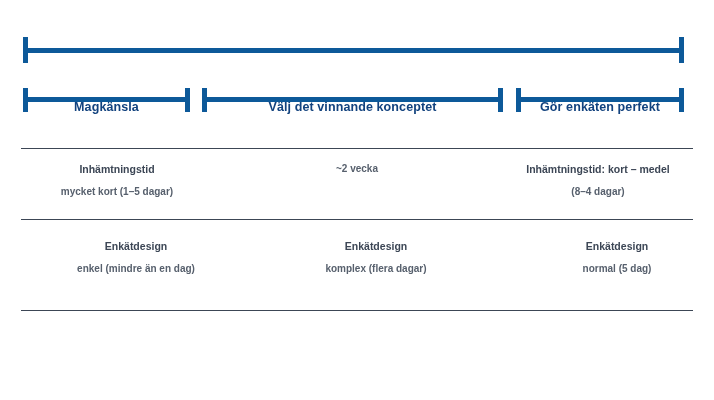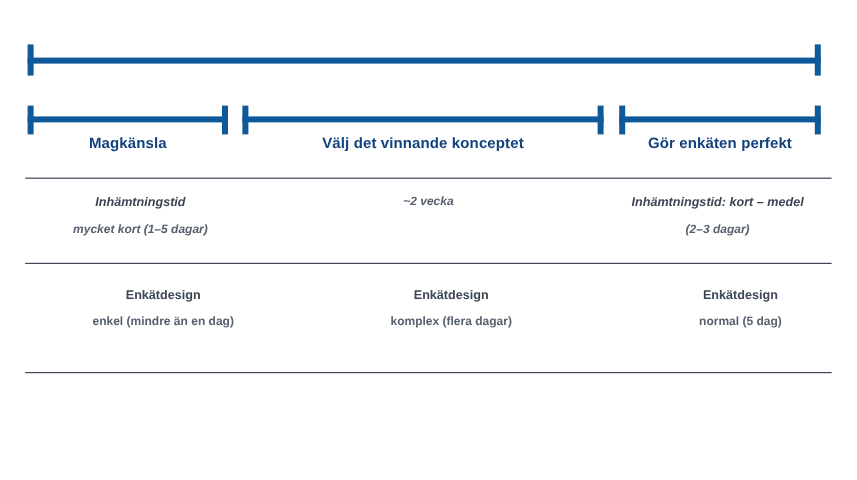--- a/index.html
+++ b/index.html
@@ -37,21 +37,21 @@
   }
   .v-tick {
     position: absolute;
     width: 5px;
     background: #0d5999;
   }
 
   
   .phase-label {
     position: absolute;
-    top: 112px;
+    top: 100px;
     text-align: center;
     color: #12427e;
     font-size: 12.5px;
     font-weight: bold;
     letter-spacing: .1px;
     white-space: nowrap;
   }
 
   
   .divider {
@@ -65,21 +65,21 @@
   .divider.d2 { top: 219px; }
   .divider.d3 { top: 310px; }
 
   
   .row {
     position: absolute;
     left: 0;
     width: 714px;
     display: flex;
   }
-  .row.r1 { top: 163px; font-style: italic; }
+  .row.r1 { top: 163px; }
   .row.r2 { top: 240px; margin-left: 19px; }
 
   .cell {
     display: flex;
     flex-direction: column;
     align-items: center;
     justify-content: flex-start;
   }
   .cell.c1 { width: 210px; margin-left: 12px; }
   .cell.c2 { width: 270px; }
@@ -140,21 +140,21 @@
   <div class="row r1">
     <div class="cell c1">
       <div class="cell-title">Inhämtningstid</div>
       <div class="cell-sub">mycket kort (1–5 dagar)</div>
     </div>
     <div class="cell c2">
       <div class="cell-sub">~2 vecka</div>
     </div>
     <div class="cell c3">
       <div class="cell-title">Inhämtningstid: kort – medel</div>
-      <div class="cell-sub">(2–3 dagar)</div>
+      <div class="cell-sub">(8–4 dagar)</div>
     </div>
   </div>
 
   <div class="row r2">
     <div class="cell c1">
       <div class="cell-title">Enkätdesign</div>
       <div class="cell-sub">enkel (mindre än en dag)</div>
     </div>
     <div class="cell c2">
       <div class="cell-title">Enkätdesign</div>

